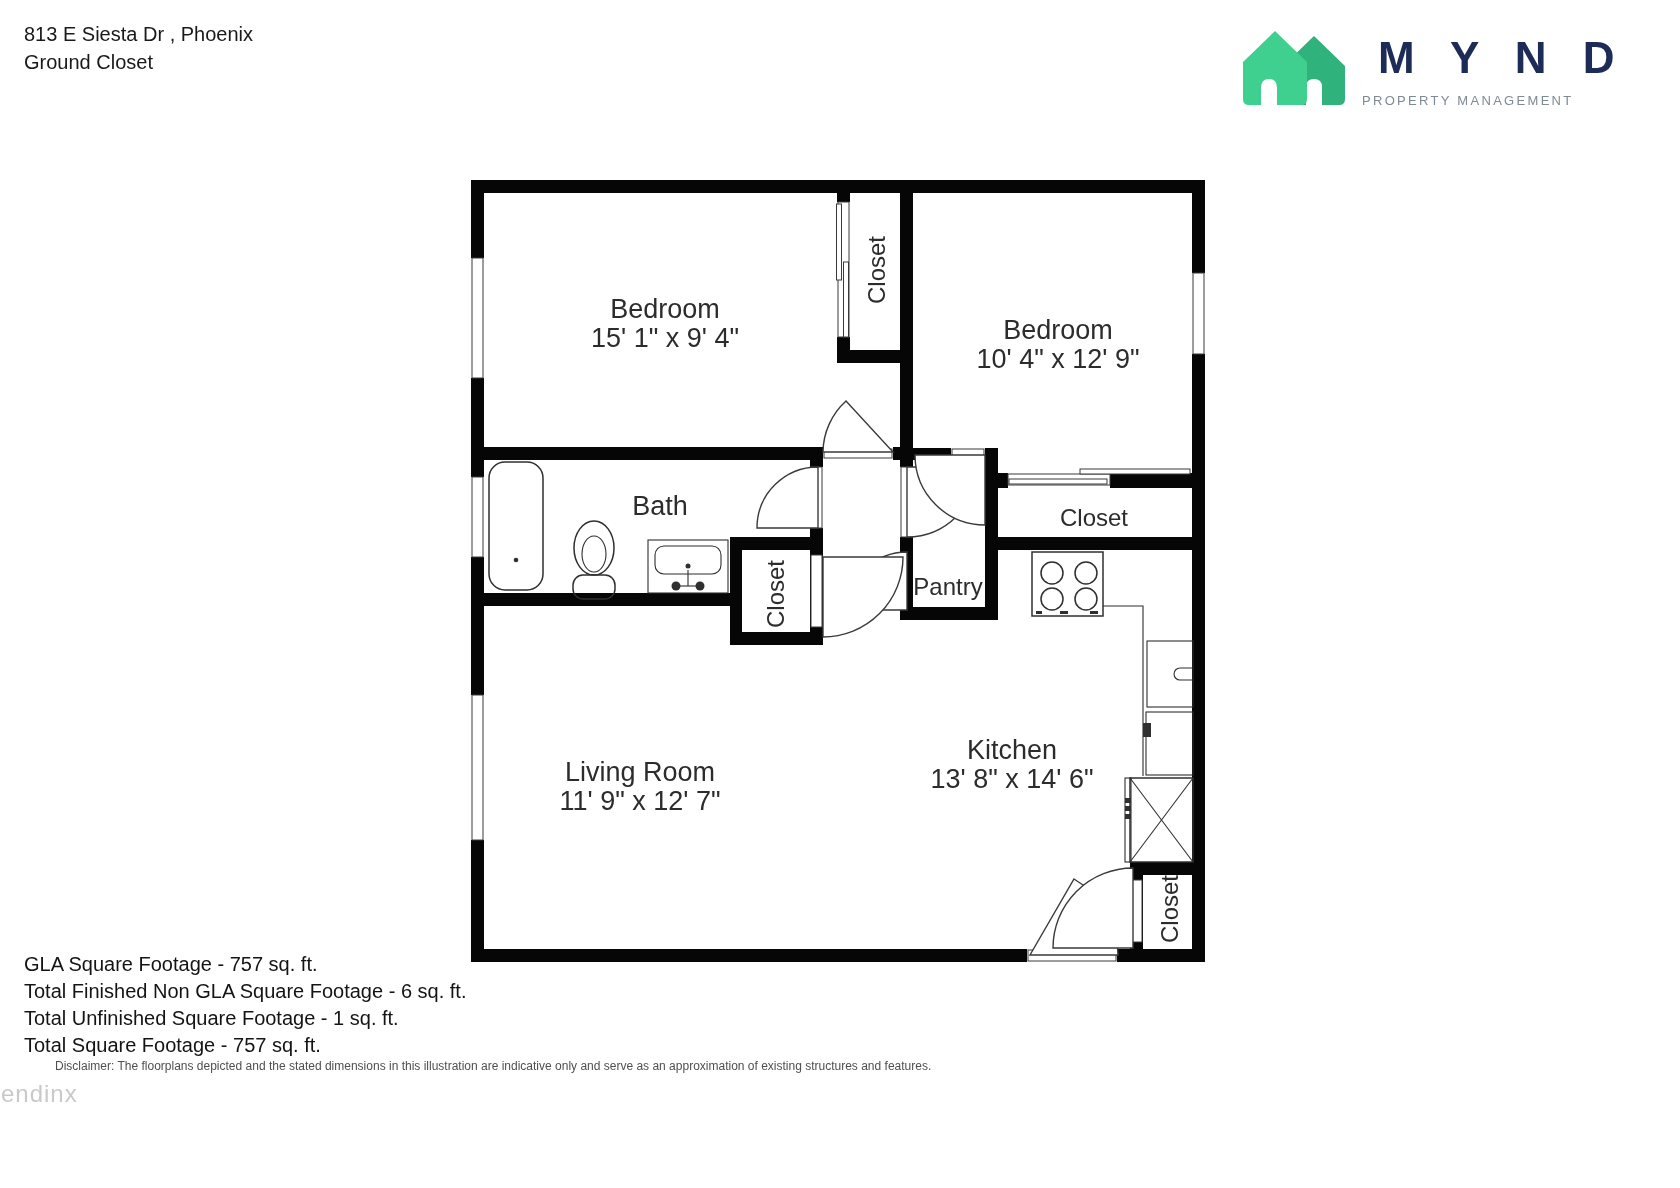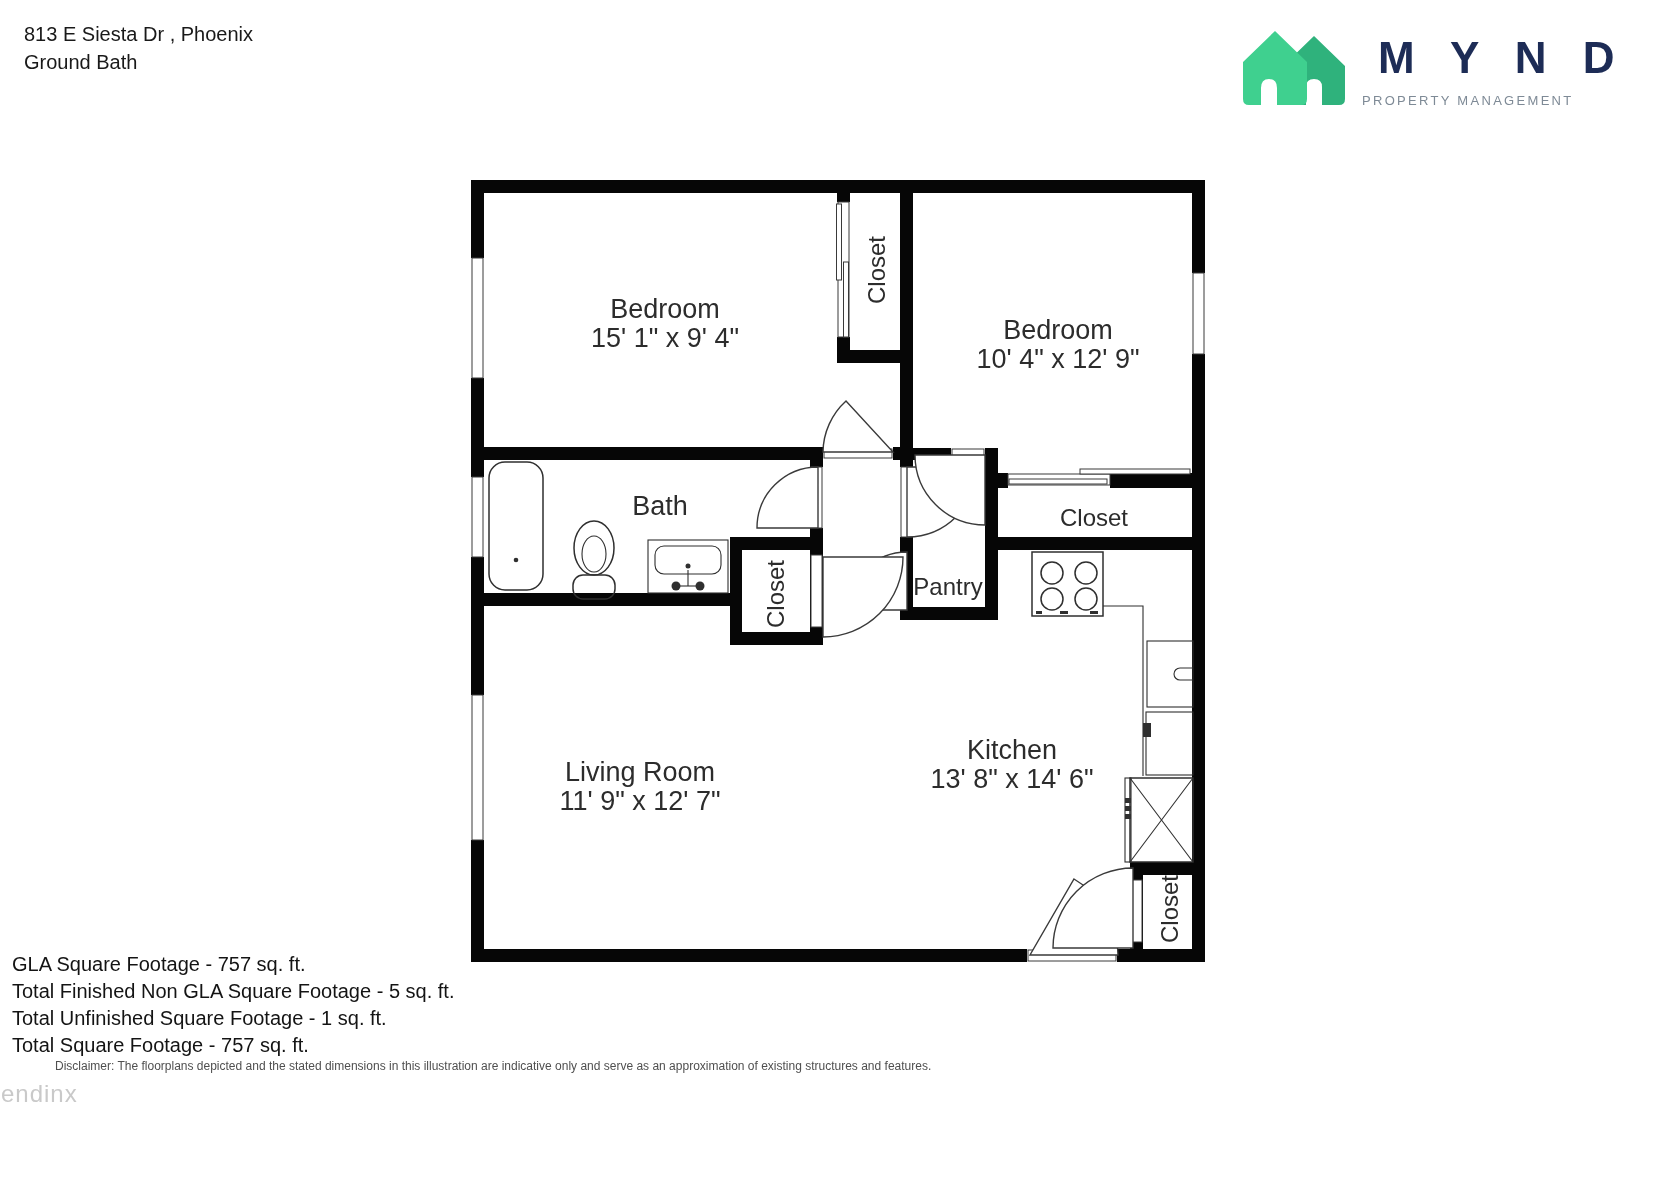--- a/index.html
+++ b/index.html
@@ -12,32 +12,32 @@
   .logo-tag{font-size:13px;letter-spacing:2.3px;color:#7e8a96;margin-top:13px;}
   svg.plan{position:absolute;left:0;top:0;}
   .wall{fill:#060606;}
   .gap{fill:#ffffff;stroke:#3a3a3a;stroke-width:1;}
   .fix{fill:none;stroke:#2f2f2f;stroke-width:1.5;}
   .fixthin{fill:none;stroke:#2f2f2f;stroke-width:1.1;}
   .fill{fill:#2f2f2f;stroke:none;}
   .door{fill:#ffffff;stroke:#3a3a3a;stroke-width:1.4;}
   .rlabel{font-family:"Liberation Sans",sans-serif;font-size:27px;fill:#2c2c2c;text-anchor:middle;}
   .slabel{font-family:"Liberation Sans",sans-serif;font-size:24px;fill:#2c2c2c;text-anchor:middle;}
-  .ftr{position:absolute;left:12px;top:951px;font-size:20px;line-height:27px;color:#141414;}
+  .ftr{position:absolute;left:24px;top:951px;font-size:20px;line-height:27px;color:#141414;}
   .disc{position:absolute;left:55px;top:1057px;font-size:12px;line-height:18px;color:#4f4f4f;text-align:center;}
   .wm{position:absolute;left:-8px;top:1080px;font-size:24px;color:#c9c9c9;letter-spacing:1px;}
 </style>
 </head>
 <body>
 
 <div class="page">
 
   <div class="hdr">
     <div>813 E Siesta Dr , Phoenix</div>
-    <div>Ground Bath</div>
+    <div>Ground Closet</div>
   </div>
 
   <div class="logo">
     <svg width="120" height="84" viewBox="1243 26 120 84">
       <path fill="#2fb27c" fill-rule="evenodd" d="M1283,66 L1314,36 L1345,66 V99 Q1345,105 1339,105 H1289 Q1283,105 1283,99 Z
                M1306,105 V87 Q1306,79 1314,79 Q1322,79 1322,87 V105 Z"></path>
       <path fill="#3fd08f" fill-rule="evenodd" d="M1243,62 L1275,31 L1307,62 V99 Q1307,105 1301,105 H1249 Q1243,105 1243,99 Z
                M1261,105 V88 Q1261,79 1269,79 Q1277,79 1277,88 V105 Z"></path>
     </svg>
     <div class="logo-text">
@@ -164,21 +164,21 @@
       <text class="slabel" x="948" y="595">Pantry</text>
       <text class="slabel" x="1094" y="526">Closet</text>
       <text class="slabel" transform="rotate(-90 876 270)" x="876" y="279">Closet</text>
       <text class="slabel" transform="rotate(-90 775 594)" x="775" y="603">Closet</text>
       <text class="slabel" transform="rotate(-90 1169 909)" x="1169" y="918">Closet</text>
     </g>
   </svg>
 
   <div class="ftr">
     <div>GLA Square Footage - 757 sq. ft.</div>
-    <div>Total Finished Non GLA Square Footage - 5 sq. ft.</div>
+    <div>Total Finished Non GLA Square Footage - 6 sq. ft.</div>
     <div>Total Unfinished Square Footage - 1 sq. ft.</div>
     <div>Total Square Footage - 757 sq. ft.</div>
   </div>
 
   <div class="disc">
     <div>Disclaimer: The floorplans depicted and the stated dimensions in this illustration are indicative only and serve as an approximation of existing structures and features.</div>
   </div>
 
   <div class="wm">rendinx</div>
 

